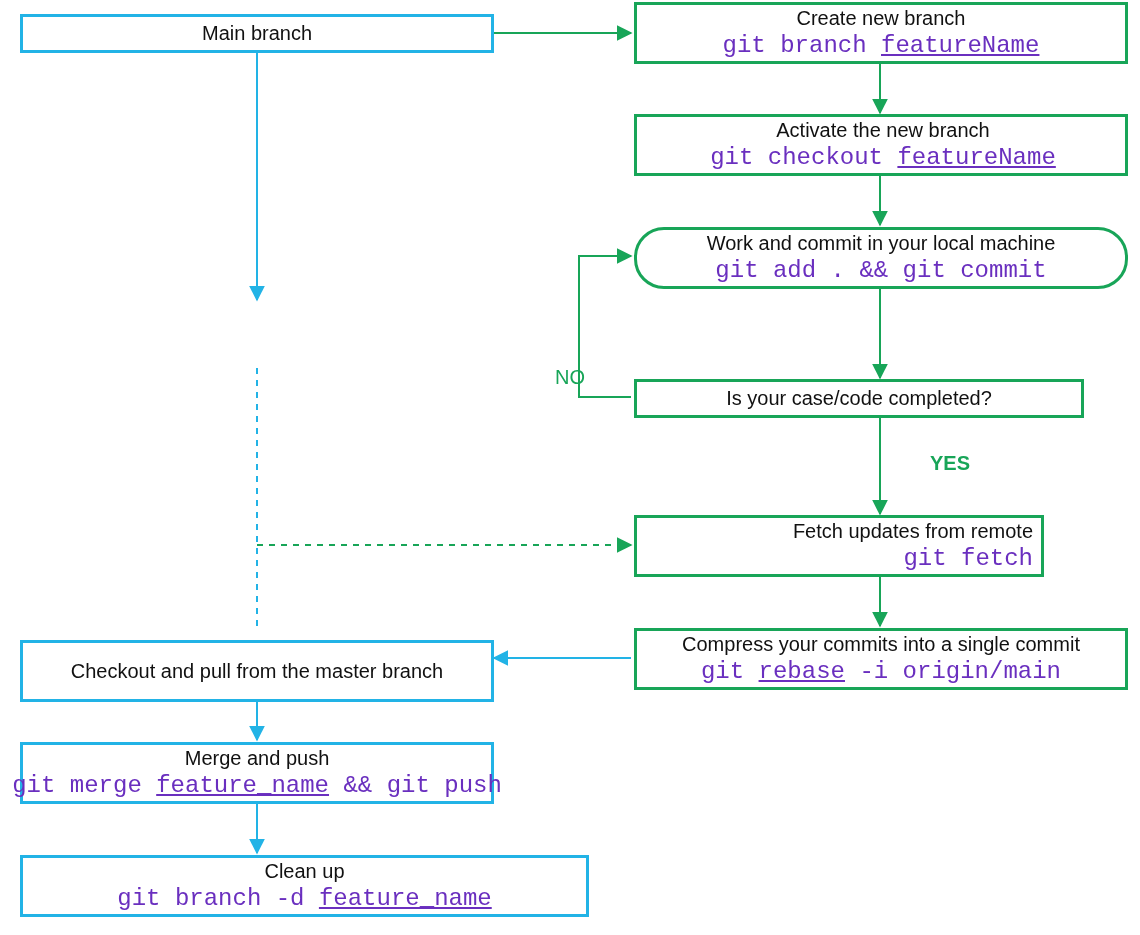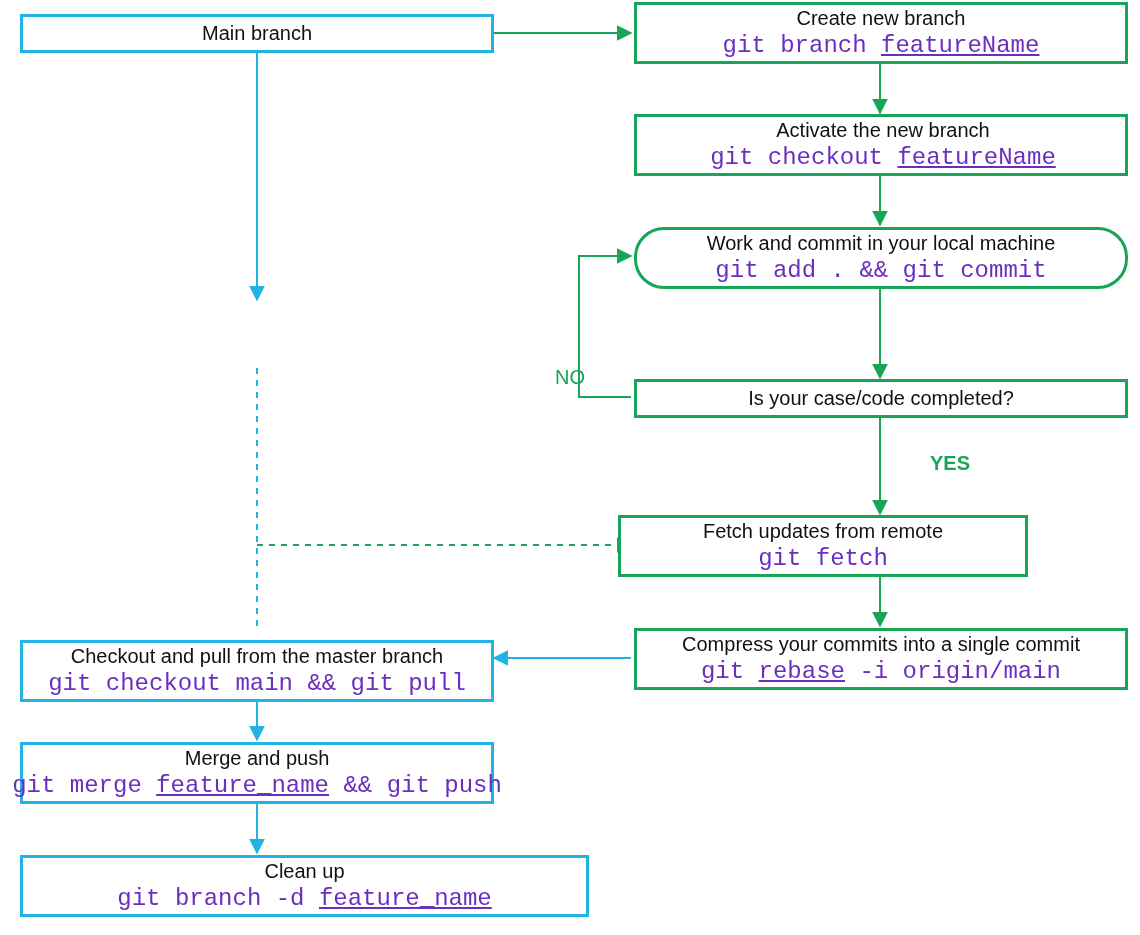--- a/index.html
+++ b/index.html
@@ -96,23 +96,20 @@
   <line x1="257" y1="803" x2="257" y2="853" stroke="#22b3e6" stroke-width="2" marker-end="url(#ah-blue)"></line>
 </svg>
 
 <div class="node blue" style="left:20px; top:14px; width:474px; height:39px;">
   <div class="title">Main branch</div>
 </div>
 
 
 <div class="node blue" style="left:20px; top:628px; width:474px; height:62px;margin-top:12px;">
   <div class="title">Checkout and pull from the master branch</div>
-  <div class="cmd">
-    <span>git checkout main &amp;&amp; git pull</span>
-  </div>
 </div>
 
 <div class="node blue" style="left:20px; top:742px; width:474px; height:62px;justify-content:center;">
   <div class="title">Merge and push</div>
   <div class="cmd">
     <span>git merge </span><span class="u">feature_name</span><span> &amp;&amp; git push</span>
   </div>
 </div>
 
 <div class="node blue" style="left:20px; top:855px; width:569px; height:62px;">
@@ -134,25 +131,25 @@
   <div class="cmd">
     <span>git checkout </span><span class="u">featureName</span>
   </div>
 </div>
 
 <div class="node green" style="left:634px; top:227px; width:494px; height:62px;border-radius:30px;">
   <div class="title">Work and commit in your local machine</div>
   <div class="cmd">git add . &amp;&amp; git commit</div>
 </div>
 
-<div class="node green" style="left:634px; top:379px; width:494px; height:39px;">
+<div class="node green" style="left:634px; top:379px; width:450px; height:39px;">
   <div class="title">Is your case/code completed?</div>
 </div>
 
-<div class="node green" style="left:618px; top:515px; width:410px; height:62px;">
+<div class="node green" style="left:634px; top:515px; width:410px; height:62px;align-items:flex-end;">
   <div class="title">Fetch updates from remote</div>
   <div class="cmd">git fetch</div>
 </div>
 
 <div class="node green" style="left:634px; top:628px; width:494px; height:62px;">
   <div class="title">Compress your commits into a single commit</div>
   <div class="cmd">
     <span>git </span><span class="u">rebase</span><span> -i origin/main</span>
   </div>
 </div>

